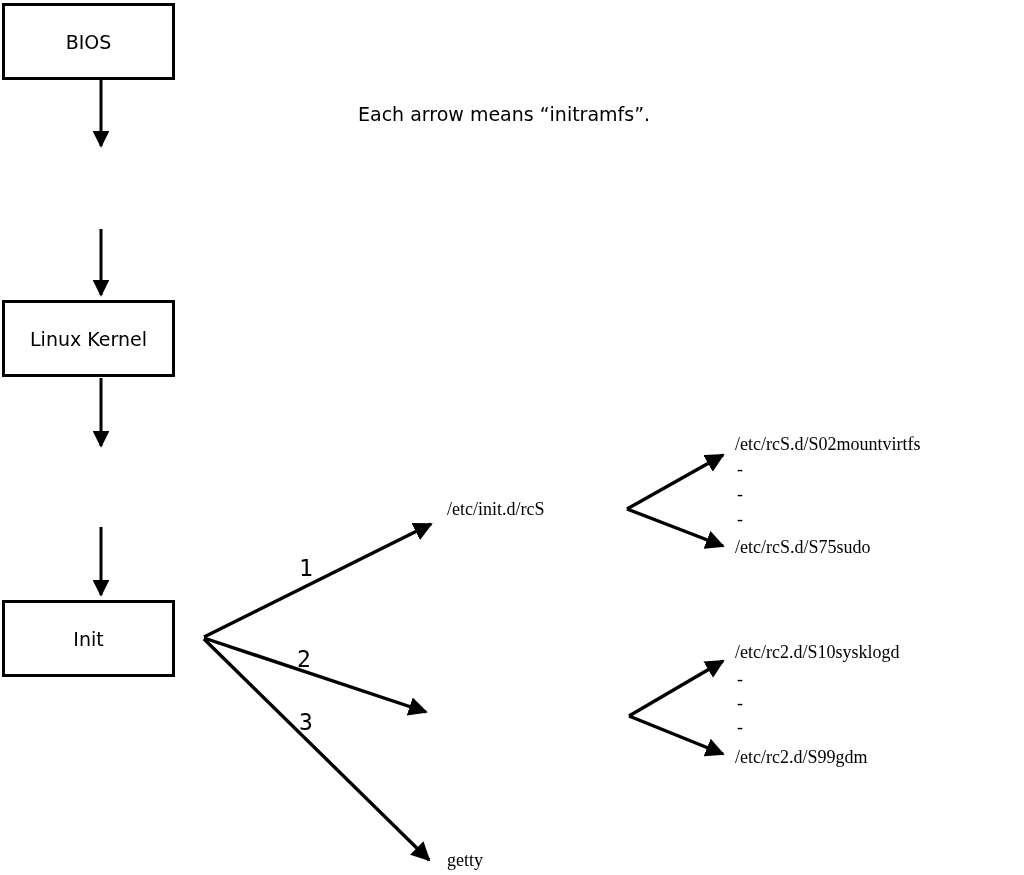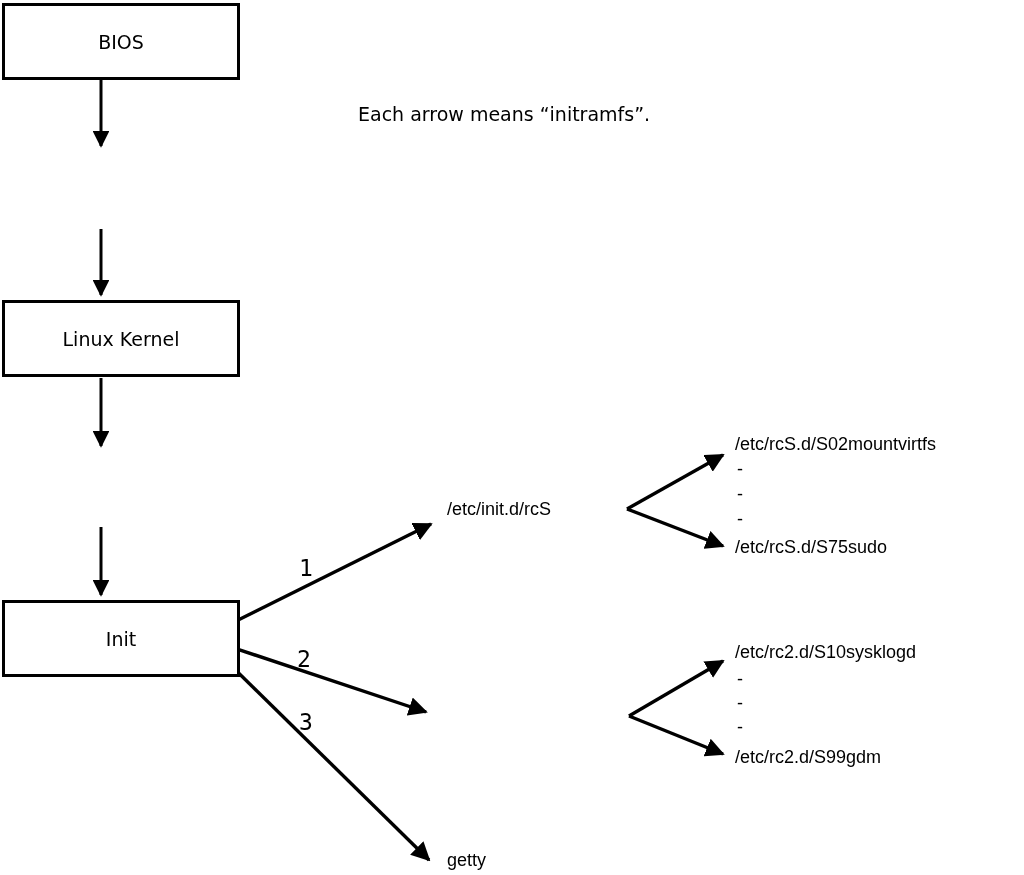--- a/index.html
+++ b/index.html
@@ -19,41 +19,41 @@
   .arrow-layer {
     position: absolute;
     left: 0;
     top: 0;
     width: 1024px;
     height: 875px;
   }
   .node {
     position: absolute;
     left: 2px;
-    width: 238px;
+    width: 173px;
     height: 77px;
     border: 3px solid #000000;
     background: #ffffff;
     box-sizing: border-box;
     display: flex;
     align-items: center;
     justify-content: center;
     font-size: 19px;
   }
   .note {
     position: absolute;
     left: 358px;
     top: 114px;
     transform: translateY(-50%);
     font-size: 19px;
     white-space: pre;
   }
   .mono {
     position: absolute;
-    font-family: Liberation Sans, sans-serif;
+    font-family: Liberation Serif, serif;
     font-size: 18px;
     white-space: pre;
     transform: translateY(-50%);
   }
   .num {
     position: absolute;
     font-family: "DejaVu Sans Mono", monospace;
     font-size: 23px;
     transform: translate(-50%, -50%);
   }

